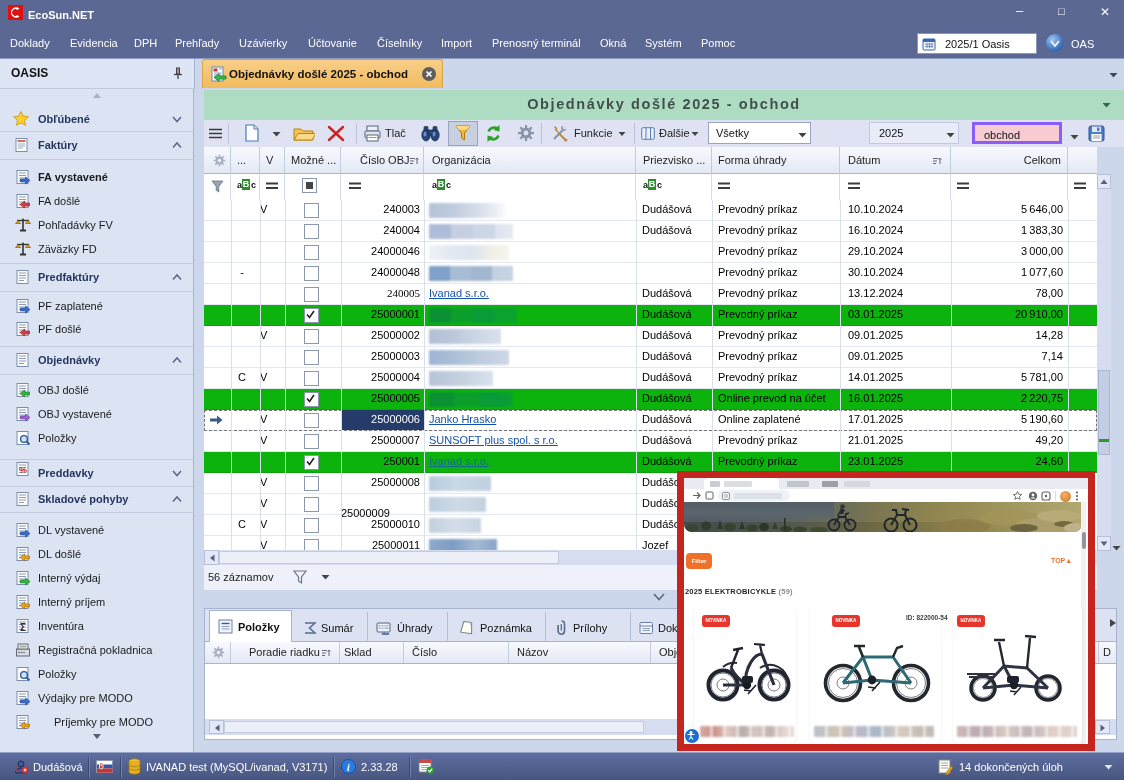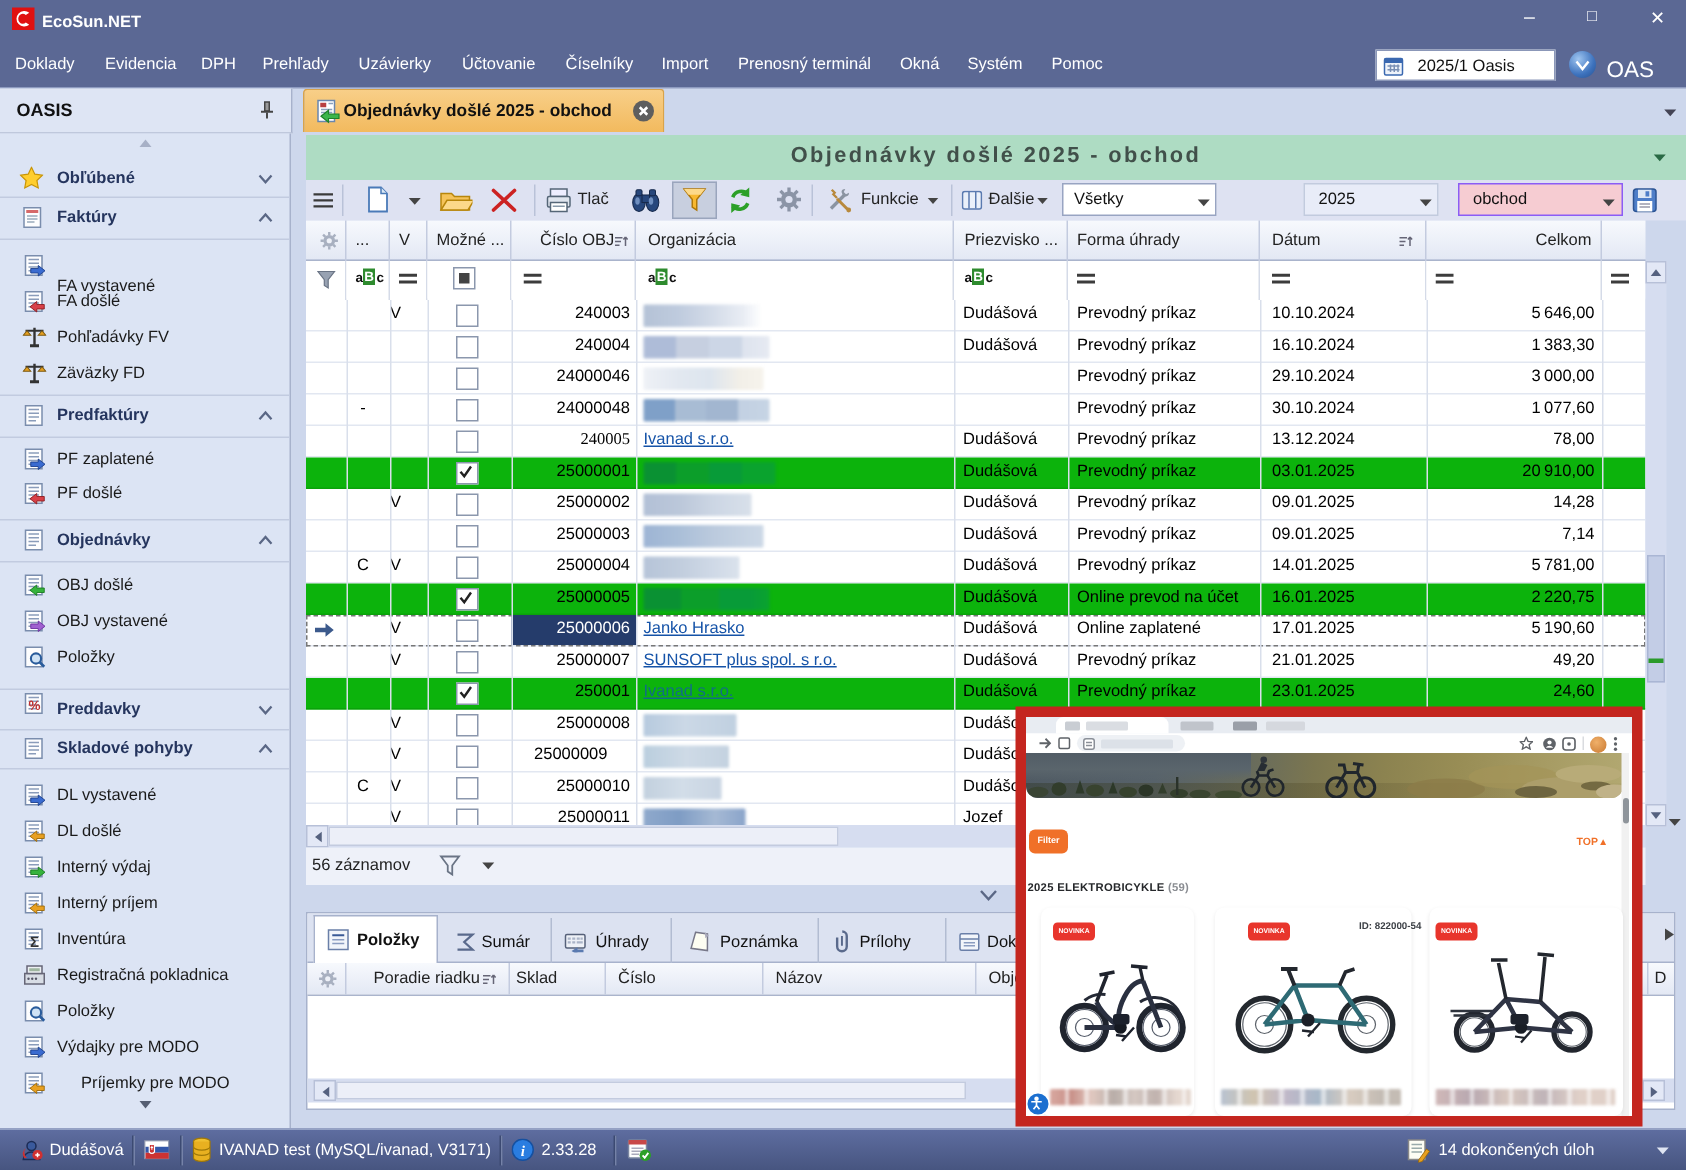--- a/index.html
+++ b/index.html
@@ -81,21 +81,21 @@
           <line x1="7.5" y1="6" x2="7.5" y2="11"></line>
           <line x1="10" y1="6" x2="10" y2="11"></line>
         </g>
       </svg>
     <div class="tx" style="left:27px;top:4px;color:#111;">2025/1 Oasis</div>
   </div>
   <div class="abs" style="left:1046px;top:4px;width:18px;height:18px;border-radius:50%;background:radial-gradient(circle at 35% 30%,#9fc5f0,#3d72bd 60%,#27508f);"></div>
   <svg class="abs" style="left:1050px;top:8px" width="10" height="10" viewBox="0 0 10 10">
       <path d="M1 3 L5 8 L9 3" fill="none" stroke="#fff" stroke-width="1.6"></path>
     </svg>
-  <div class="tx" style="left:1071px;top:8px;color:#fff;font-size:15px;">OAS</div>
+  <div class="tx" style="left:1071px;top:8px;color:#fff;font-size:11px;">OAS</div>
 </div>
 <div class="abs" id="tabrow">
     <svg class="abs" style="left:1109px;top:13px" width="9" height="6">
       <path d="M0.5 1 L4.5 5.5 L8.5 1 Z" fill="#445"></path>
     </svg>
   </div>
 <div class="abs" id="oasishdr">
   <div class="tx b" style="left:11px;top:7px;color:#111;font-size:12px;">OASIS</div>
   <svg class="abs" style="left:172px;top:8px" width="12" height="13" viewBox="0 0 12 13">
       <g stroke="#444" stroke-width="1.3" fill="#888">
@@ -174,21 +174,21 @@
     </svg>
   <div class="sbhdr" style="top:50px;">Faktúry</div>
   <svg class="chev" style="top:52px" width="10" height="8">
       <path d="M1 6.5 L5 2 L9 6.5" fill="none" stroke="#5a6785" stroke-width="1.5"></path>
     </svg>
   <div class="sbline" style="top:70px;"></div>
   <svg class="abs" style="left:15px;top:80px" width="16" height="16">
       <use href="#docp"></use>
       <use href="#arr-r" fill="#3a6bd0" stroke="#1c3f8c" stroke-width="0.6"></use>
     </svg>
-  <div class="sbitem" style="top:96px;">FA vystavené</div>
+  <div class="sbitem" style="top:82px;font-weight:bold;">FA vystavené</div>
   <svg class="abs" style="left:15px;top:104px" width="16" height="16">
       <use href="#docp"></use>
       <use href="#arr-l" fill="#d84048" stroke="#8c1c20" stroke-width="0.6"></use>
     </svg>
   <div class="sbitem" style="top:106px;">FA došlé</div>
   <svg class="abs" style="left:15px;top:128px" width="16" height="16">
       <use href="#scales"></use>
     </svg>
   <div class="sbitem" style="top:130px;">Pohľadávky FV</div>
   <svg class="abs" style="left:15px;top:152px" width="16" height="16">
@@ -411,21 +411,21 @@
     <svg class="abs" style="left:89px;top:9px" width="9" height="6">
         <path d="M0.5 1 L4.5 5.5 L8.5 1 Z" fill="#444"></path>
       </svg>
   </div>
   <div class="abs" style="left:665px;top:2px;width:90px;height:22px;background:#e8ecf8;border:1px solid #c2cbde;box-sizing:border-box;">
     <div class="tx" style="left:9px;top:4px;">2025</div>
     <svg class="abs" style="left:76px;top:9px" width="9" height="6">
         <path d="M0.5 1 L4.5 5.5 L8.5 1 Z" fill="#444"></path>
       </svg>
   </div>
-  <div class="abs" style="left:768px;top:2px;width:110px;height:22px;background:#f6ccd2;border:1px solid #8b5cf6;box-sizing:border-box;">
+  <div class="abs" style="left:768px;top:2px;width:90px;height:22px;background:#f6ccd2;border:3px solid #8b5cf6;box-sizing:border-box;">
     <div class="tx" style="left:9px;top:4px;">obchod</div>
     <svg class="abs" style="left:95px;top:9px" width="9" height="6">
         <path d="M0.5 1 L4.5 5.5 L8.5 1 Z" fill="#444"></path>
       </svg>
   </div>
   <svg class="abs" style="left:884px;top:5px" width="17" height="17">
       <rect x="1" y="1" width="15" height="15" rx="2" fill="#4f7ec8" stroke="#2c5494"></rect>
       <rect x="4" y="1.5" width="9" height="5.5" fill="#dfe8f5"></rect>
       <rect x="9" y="2.5" width="2.5" height="3.5" fill="#4f7ec8"></rect>
       <rect x="3.5" y="9" width="10" height="7" fill="#fff"></rect>
@@ -691,21 +691,21 @@
   <div class="row" style="top:273px">
       <div class="cell" style="left:56px;width:20px;">V</div>
       <div class="cb"></div>
       <div class="cell" style="left:137px;width:79px;text-align:right;">25000008</div>
       <div class="blur" style="left:225px;width:62px;background:linear-gradient(90deg,#b6cade,#cbd8e6 45%,#c0d0e0);"></div>
       <div class="cell" style="left:438px;">Dudášová</div>
     </div>
   <div class="row" style="top:294px">
       <div class="cell" style="left:56px;width:20px;">V</div>
       <div class="cb"></div>
-      <div class="cell" style="left:137px;width:79px;text-align:center;">25000009</div>
+      <div class="cell" style="left:137px;width:79px;text-align:left;margin-top:10px;">25000009</div>
       <div class="blur" style="left:225px;width:57px;background:linear-gradient(90deg,#bacede,#cedae6 50%,#c4d2e0);"></div>
       <div class="cell" style="left:438px;">Dudášová</div>
     </div>
   <div class="row" style="top:315px">
       <div class="cell" style="left:27px;width:22px;text-align:center;">C</div>
       <div class="cell" style="left:56px;width:20px;">V</div>
       <div class="cb"></div>
       <div class="cell" style="left:137px;width:79px;text-align:right;">25000010</div>
       <div class="blur" style="left:225px;width:52px;background:linear-gradient(90deg,#c2d0de,#d2dde8 50%,#c8d4e2);"></div>
       <div class="cell" style="left:438px;">Dudášová</div>

